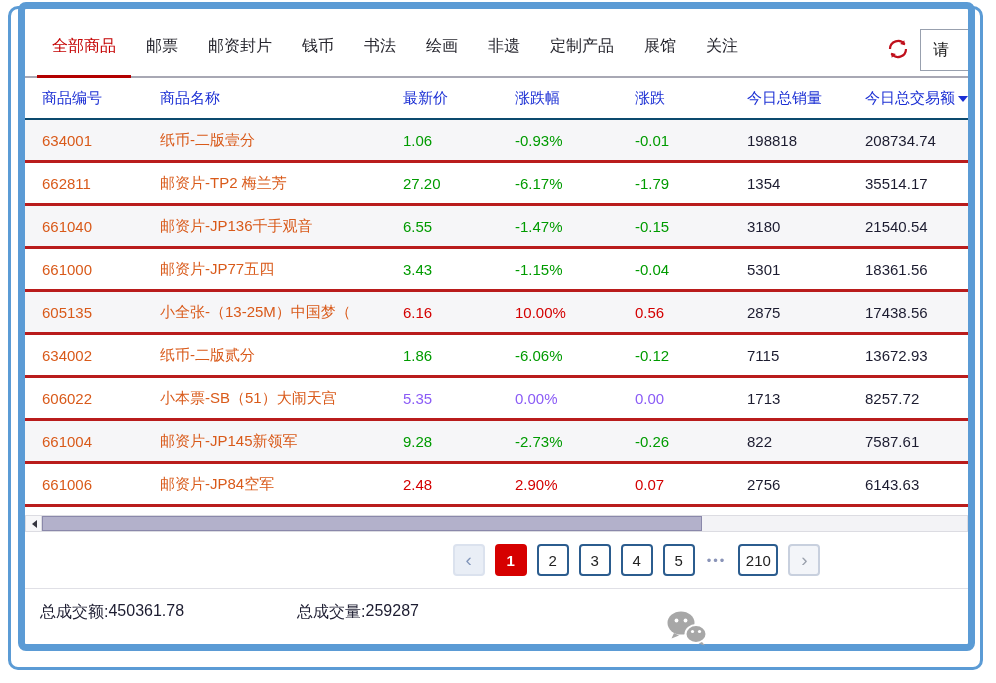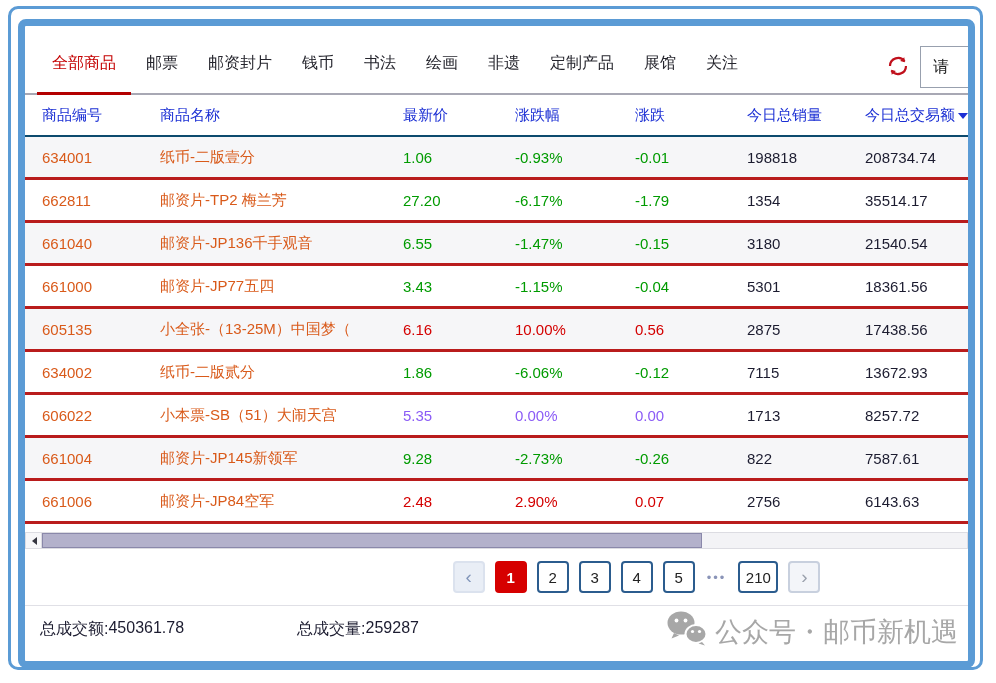--- a/index.html
+++ b/index.html
@@ -6,21 +6,21 @@
   body{
     width:996px;height:683px;position:relative;background:#fff;
     font-family:"Liberation Sans","DejaVu Sans",sans-serif;
     -webkit-font-smoothing:antialiased;overflow:hidden;
   }
   .outer-frame{
     position:absolute;left:8px;top:6px;width:975px;height:664px;
     border:3px solid #5b9bd5;border-radius:10px;box-sizing:border-box;
   }
   .panel{
-    position:absolute;left:18px;top:19px;width:957px;height:649px;
+    position:absolute;left:18px;top:2px;width:957px;height:649px;
     border:7px solid #5b9bd5;border-radius:8px;box-sizing:border-box;
     background:#fff;overflow:hidden;
   }
   
   .tabbar{
     position:relative;height:69px;border-bottom:2px solid #a8a8b4;
     display:flex;align-items:center;padding:8px 0 0 12px;box-sizing:border-box;
   }
   .tab{
     padding:0 15px;height:100%;display:flex;align-items:center;
@@ -264,14 +264,13 @@
       <ellipse cx="15" cy="13" rx="13.5" ry="11.5" fill="#a7a7a7"></ellipse>
       <circle cx="10.5" cy="10.5" r="1.9" fill="#fff"></circle>
       <circle cx="19.5" cy="10.5" r="1.9" fill="#fff"></circle>
       <path d="M8 23 L5.5 28.5 L13 25.5 Z" fill="#a7a7a7"></path>
       <ellipse cx="30" cy="24" rx="10.5" ry="9" fill="#a7a7a7" stroke="#fff" stroke-width="2"></ellipse>
       <circle cx="26.5" cy="21.5" r="1.6" fill="#fff"></circle>
       <circle cx="33.5" cy="21.5" r="1.6" fill="#fff"></circle>
       <path d="M36 32 L39 35.5 L32.5 33.5 Z" fill="#a7a7a7"></path>
     </svg>
   </span>
-  <span>公众号・邮币新机遇</span>
 </div>
 
 </body></html>

